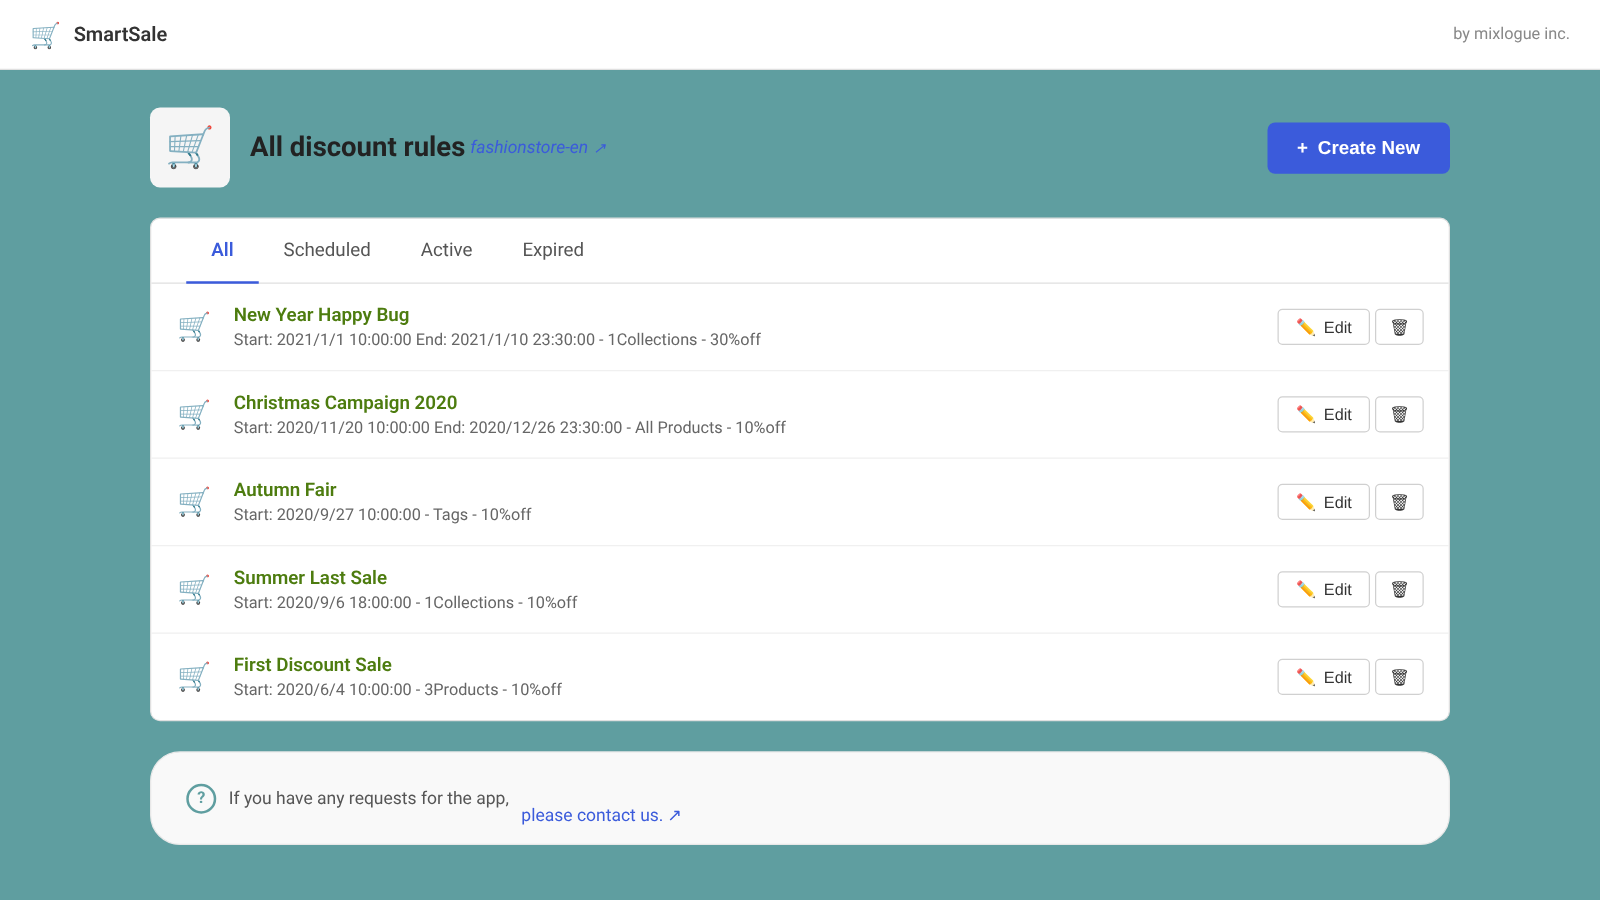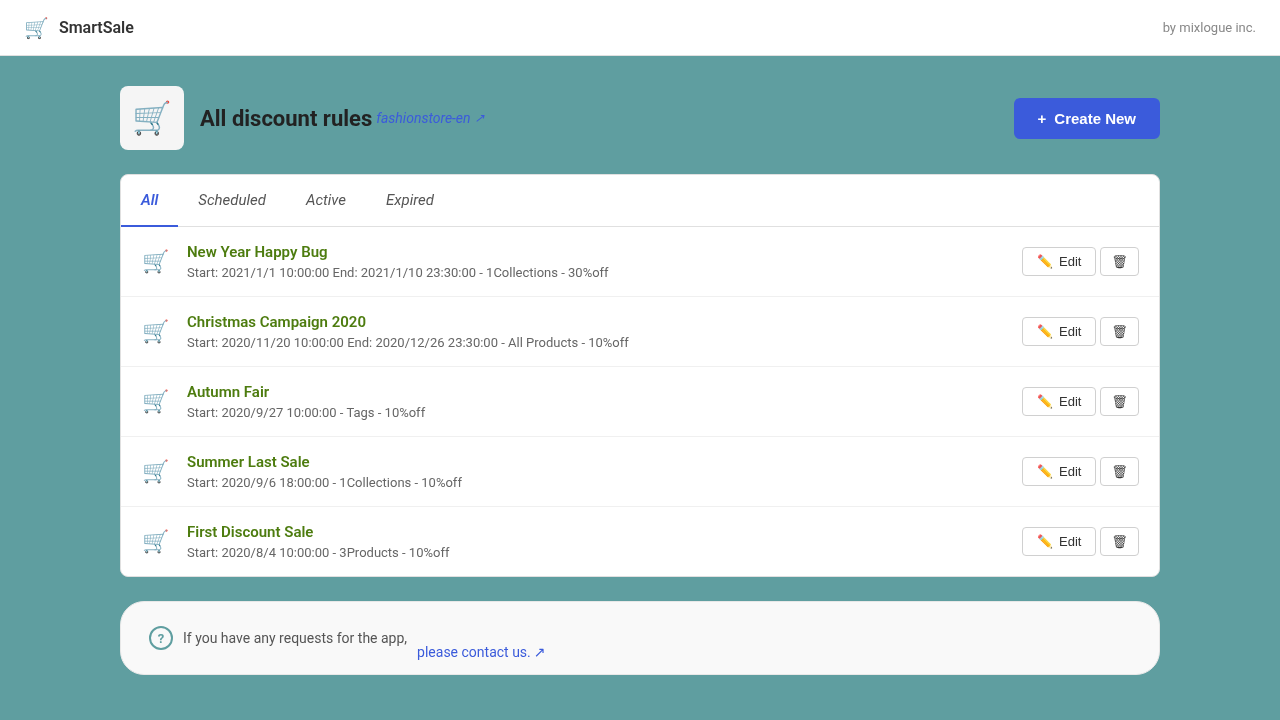--- a/index.html
+++ b/index.html
@@ -105,22 +105,21 @@
     }
     .rules-panel {
       background: #fff;
       border-radius: 8px;
       border: 1px solid #e0e0e0;
       overflow: hidden;
     }
     .tabs {
       display: flex;
       border-bottom: 1px solid #e0e0e0;
-      padding: 0 0;
-      font-style: italic;
+      padding: 0 28px;
     }
     .tab {
       padding: 16px 20px;
       font-size: 15px;
       color: #555;
       cursor: pointer;
       border-bottom: 2px solid transparent;
       margin-bottom: -1px;
       user-select: none;
     }
@@ -317,21 +316,21 @@
           <button class="action-btn delete">
             <span>🗑</span>
           </button>
         </div>
       </div>
 
       <div class="rule-row">
         <span class="rule-icon">🛒</span>
         <div class="rule-info">
           <div class="rule-name">First Discount Sale</div>
-          <div class="rule-details">Start: 2020/8/4 10:00:00  -  3Products  -  10%off</div>
+          <div class="rule-details">Start: 2020/6/4 10:00:00  -  3Products  -  10%off</div>
         </div>
         <div class="rule-actions">
           <button class="action-btn">
             <span>✏️</span>
             <span>Edit</span>
           </button>
           <button class="action-btn delete">
             <span>🗑</span>
           </button>
         </div>

